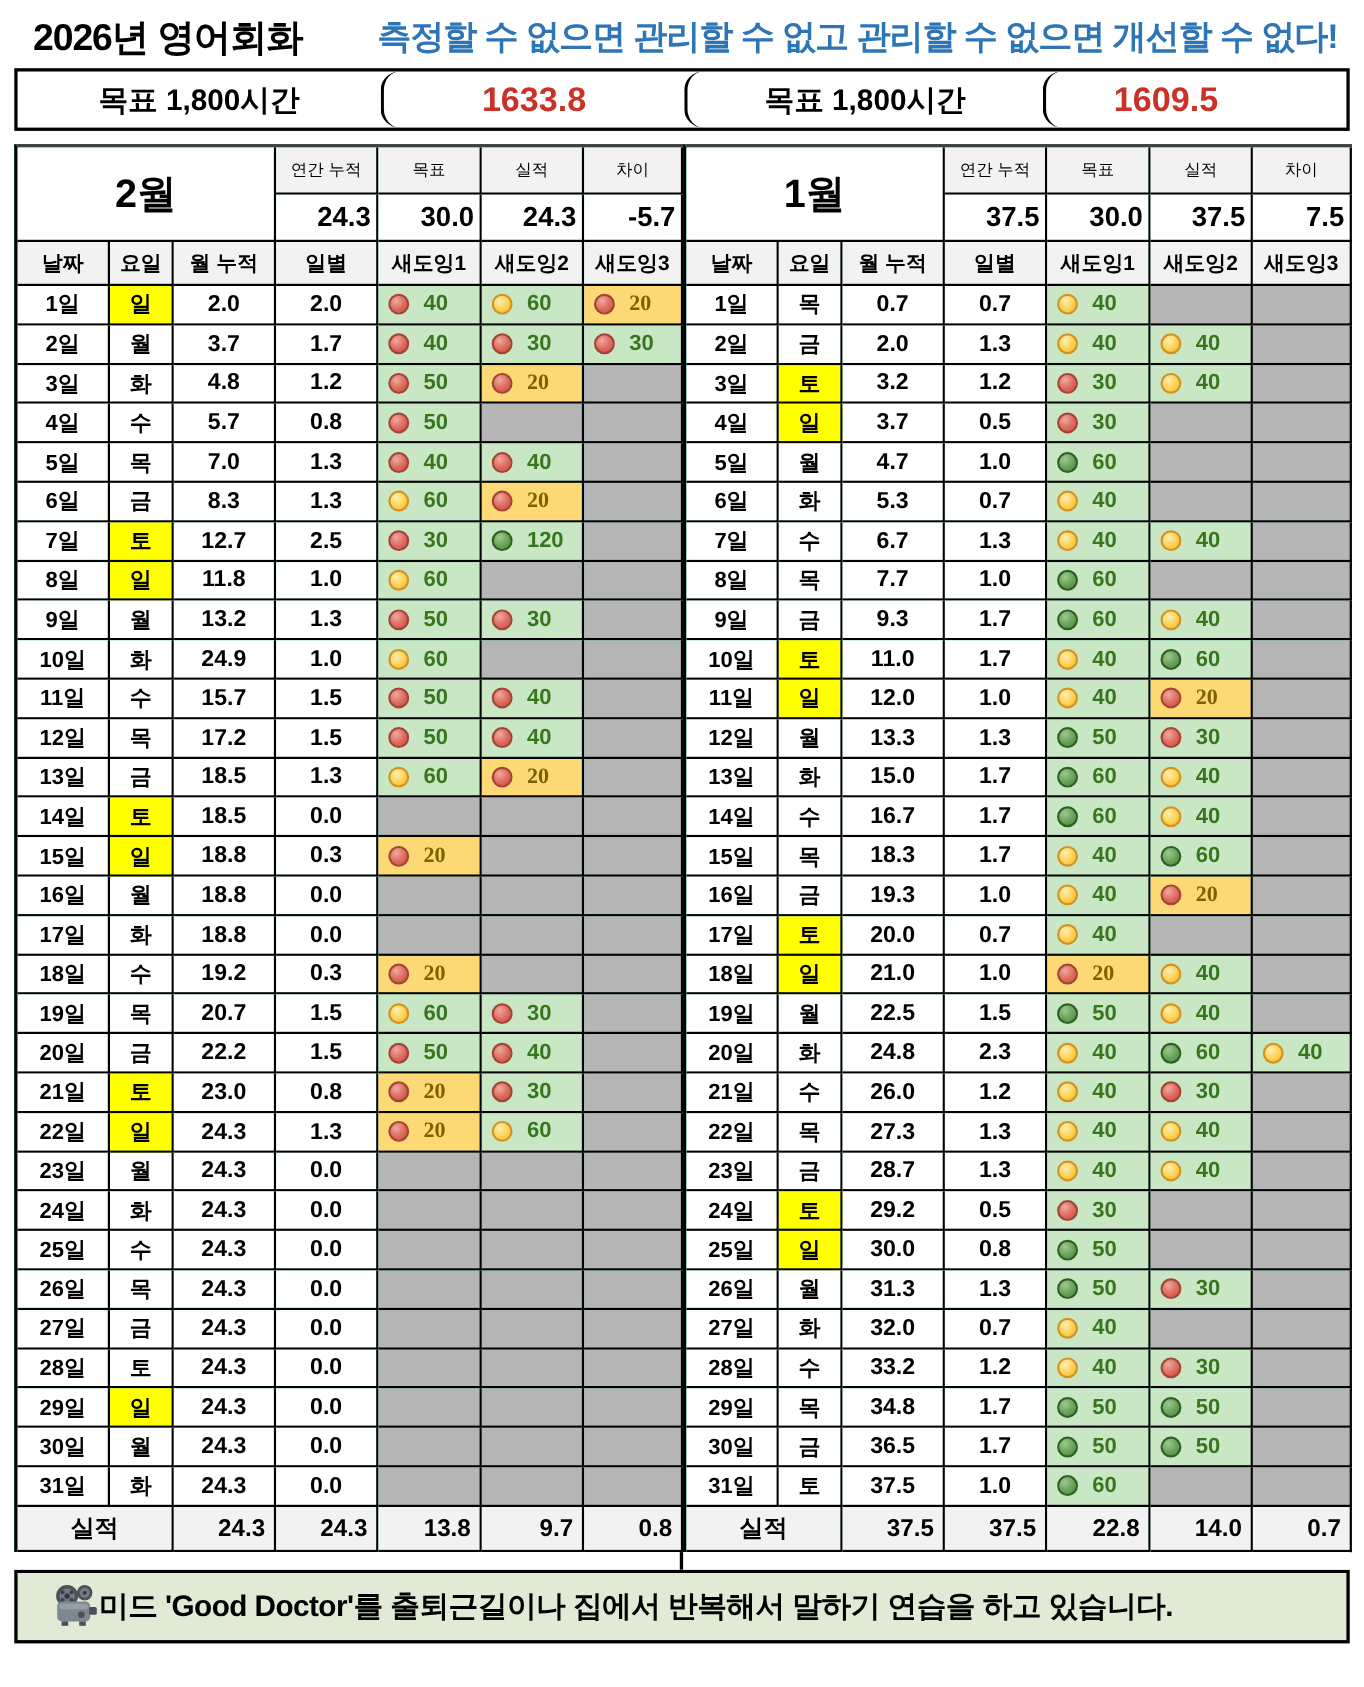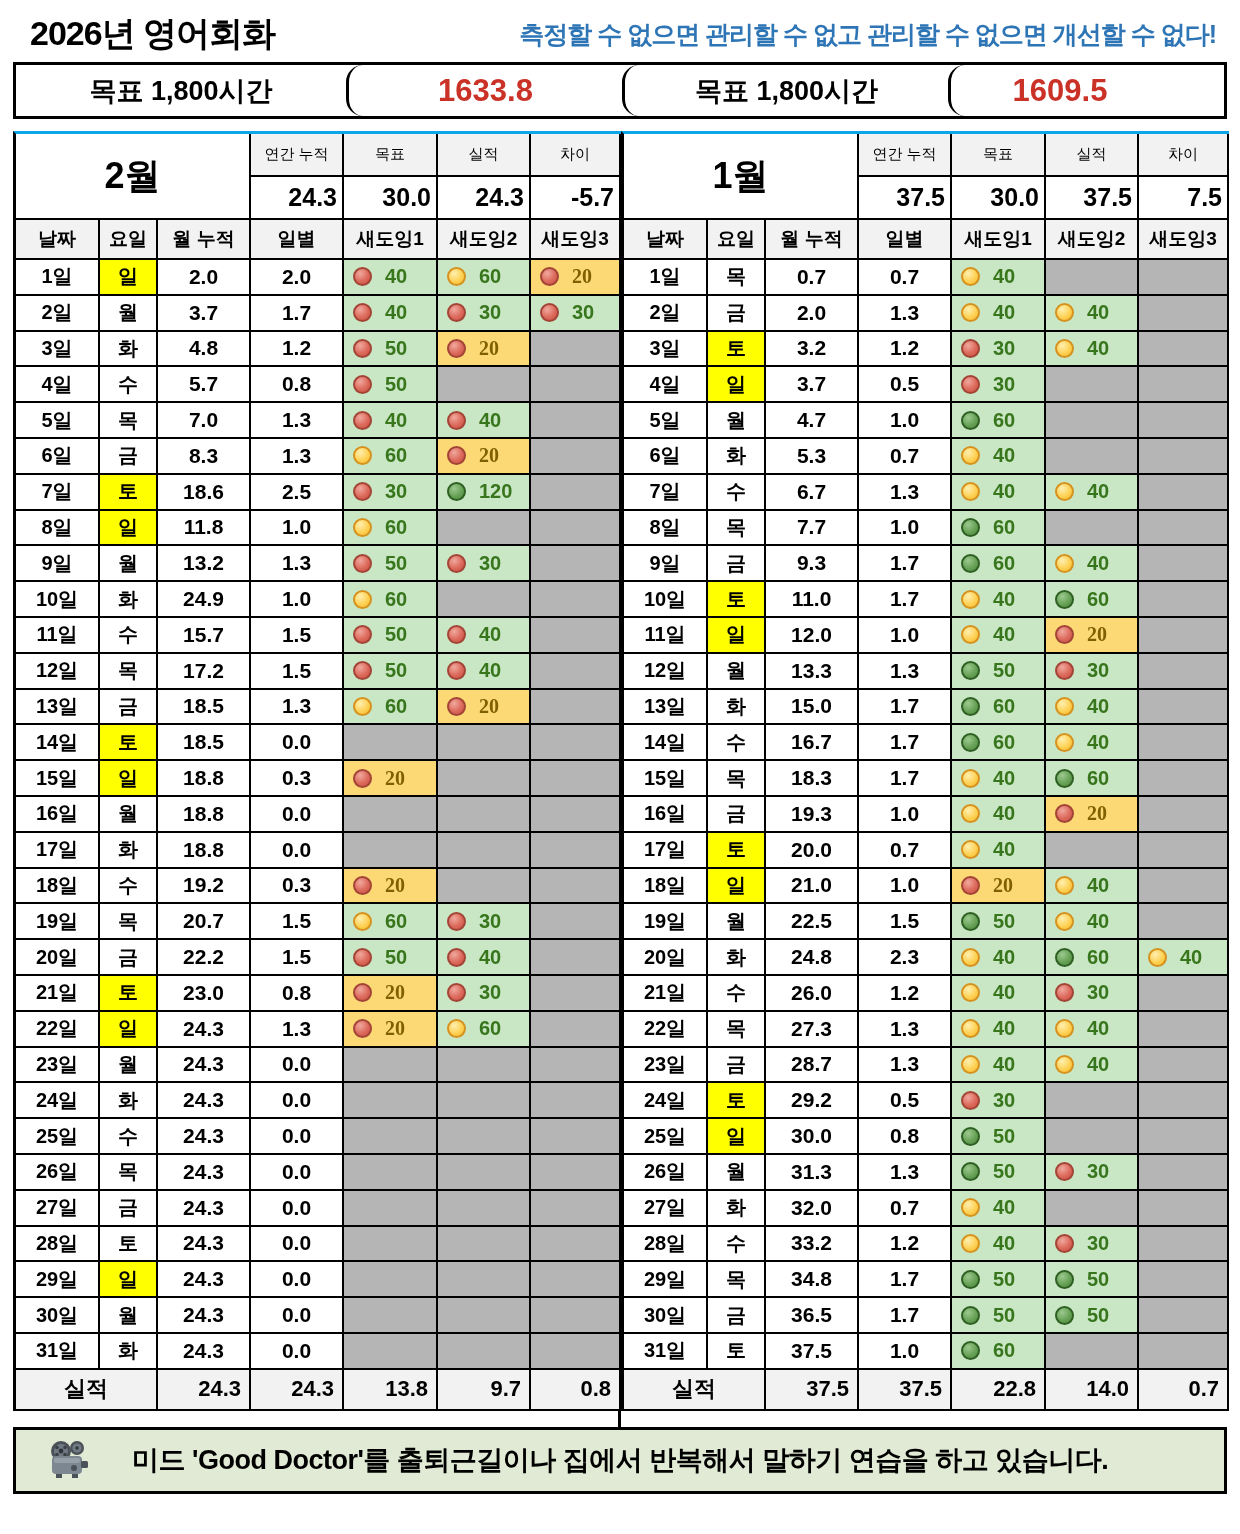--- a/index.html
+++ b/index.html
@@ -4,37 +4,37 @@
 <style>
   * { box-sizing: border-box; margin: 0; padding: 0; }
   html,body { width:1240px; height:1534px; background:#ffffff; overflow:hidden;
     font-family:"Liberation Sans","DejaVu Sans",sans-serif; }
   .page { position:relative; width:1240px; height:1534px; }
 
   
   .titlebar { display:flex; justify-content:space-between; align-items:center;
     padding:10px 24px 0 30px; height:58px; }
   .title { font-size:34px; font-weight:bold; color:#000; letter-spacing:-1px; }
-  .motto { font-size:25px; font-weight:bold; color:#2e75b6; letter-spacing:-1px; }
+  .motto { font-size:31px; font-weight:bold; color:#2e75b6; letter-spacing:-1px; }
 
   
   .goalbar { margin:4px 0 0 13px; width:1214px; height:57px; border:3px solid #000;
     display:flex; background:#fff; }
   .goalbar .gcell { display:flex; align-items:center; justify-content:center; height:100%;border-radius:17px; }
   .gcell + .gcell { border-left:3px solid #000; }
   .g-label { font-size:27px; font-weight:bold; color:#000; }
   .g-value { font-size:31px; font-weight:bold; color:#cb3227; }
   .gw1{width:330px}.gw2{width:276px}.gw3{width:326px}.gw4{width:221px}
 
   
   .tables { display:flex; margin:12px 0 0 13px; width:1214px; }
   .month-table { display:grid;
     grid-template-columns:84px 58px 93px 93px 94px 93px 90px;
     grid-template-rows:43px 43px 40px repeat(31,35.8px) 41px;
-    border-left:3px solid #000; border-top:3px solid #0ea5e9; background:#14b8a6; }
+    border-left:3px solid #000; border-top:3px solid #404040; background:#14b8a6; }
   .month-table > div { border-right:2px solid #000; border-bottom:2px solid #000;
     display:flex; align-items:center; justify-content:center; overflow:hidden; }
   .month-name { grid-column:1 / span 3; grid-row:1 / span 2;
     font-size:36px; font-weight:bold; background:#fff; }
   .sum-label { background:#f2f2f2; font-size:15px; font-weight:normal; }
   .sum-value { background:#fff; font-size:25px; font-weight:bold;
     justify-content:flex-end !important; padding-right:5px; }
   .col-head { background:#f2f2f2; font-size:19px; font-weight:bold; }
   .c-date { font-size:20px; font-weight:bold; background:#fff; }
   .c-dow  { font-size:20px; font-weight:bold; background:#fff; }
@@ -55,21 +55,21 @@
   .dot-green { background:radial-gradient(circle at 35% 30%, #9cc98e 0%, #639e52 60%, #538a44 100%);
     border:2px solid #2f6023; }
   .total-label { background:#f2f2f2; font-size:22px; font-weight:bold; grid-column:span 2; }
   .total-val { background:#f2f2f2; font-size:22px; font-weight:bold;
     justify-content:flex-end !important; padding-right:8px; }
 
   
   .gap-strip { position:relative; margin-left:13px; width:1214px; height:16px; background:#fff; }
   .gap-strip .divider { position:absolute; left:605px; top:0; width:3px; height:100%; background:#000; }
   .footerbox { margin-left:13px; width:1214px; height:67px; border:3px solid #000;
-    background:#e0ead4; display:flex; align-items:center; padding-left:32px; gap:42px; }
+    background:#e0ead4; display:flex; align-items:center; padding-left:32px; }
   .footer-text { font-size:27px; font-weight:600; color:#000; letter-spacing:-0.5px; }
   .proj-icon { width:42px; height:40px; flex:0 0 42px; }
 </style>
 </head>
 <body>
 
 <div class="page">
 
   <div class="titlebar">
     <div class="title">2026년 영어회화</div>
@@ -177,21 +177,21 @@
           <span class="dot dot-yellow"></span>
           <span class="s-val tx-green">60</span>
         </div>
         <div class="c-shadow bg-yellow">
           <span class="dot dot-red"></span>
           <span class="s-val tx-brown">20</span>
         </div>
         <div class="c-shadow bg-gray"></div>
         <div class="c-date">7일</div>
         <div class="c-dow weekend">토</div>
-        <div class="c-num">18.6</div>
+        <div class="c-num">12.7</div>
         <div class="c-num">2.5</div>
         <div class="c-shadow bg-green">
           <span class="dot dot-red"></span>
           <span class="s-val tx-green">30</span>
         </div>
         <div class="c-shadow bg-green">
           <span class="dot dot-green"></span>
           <span class="s-val tx-green">120</span>
         </div>
         <div class="c-shadow bg-gray"></div>

